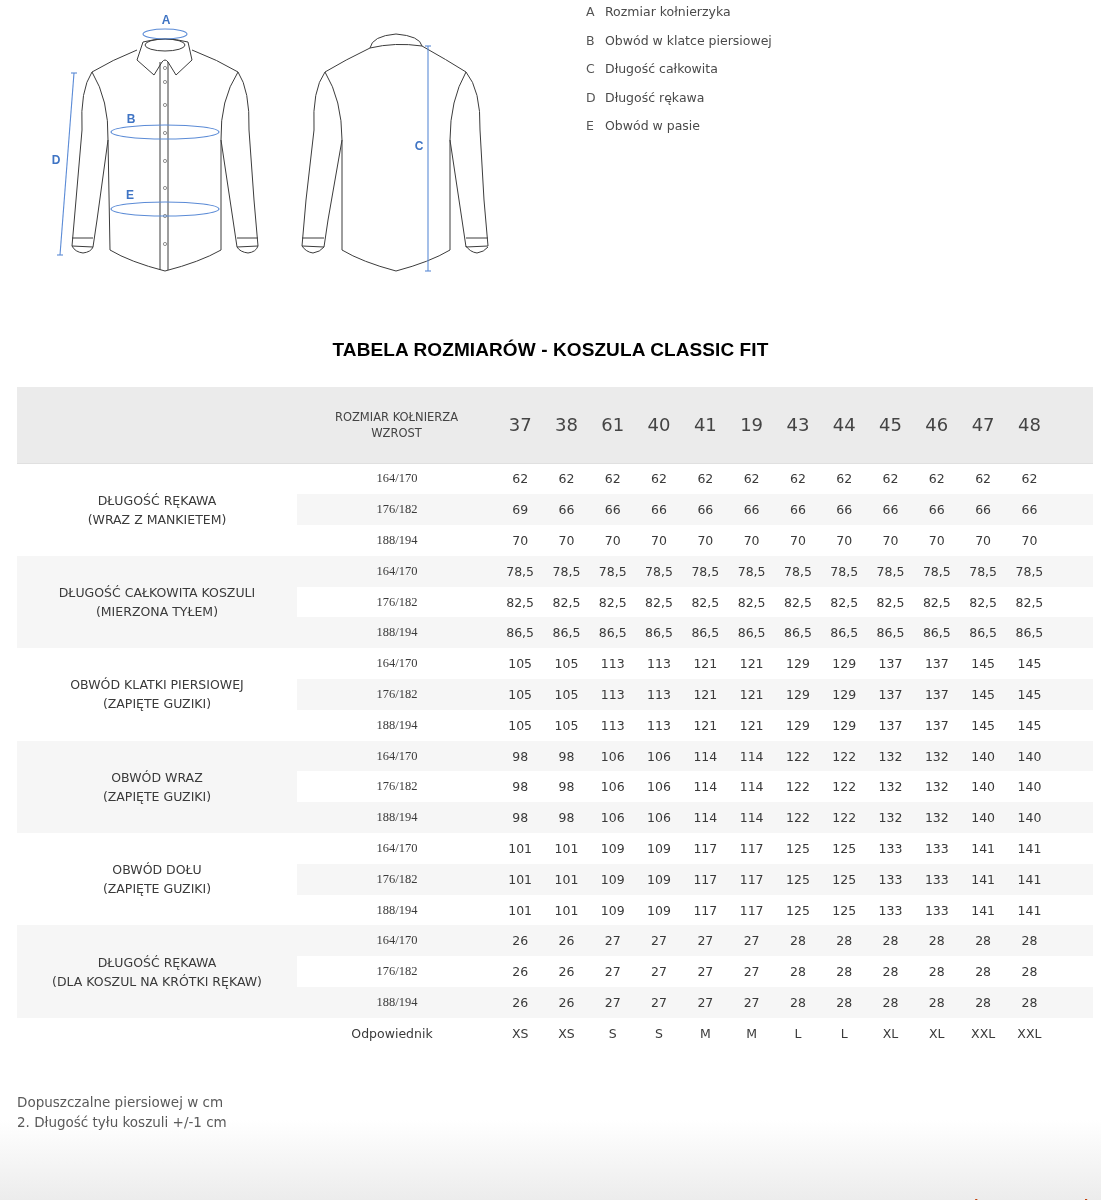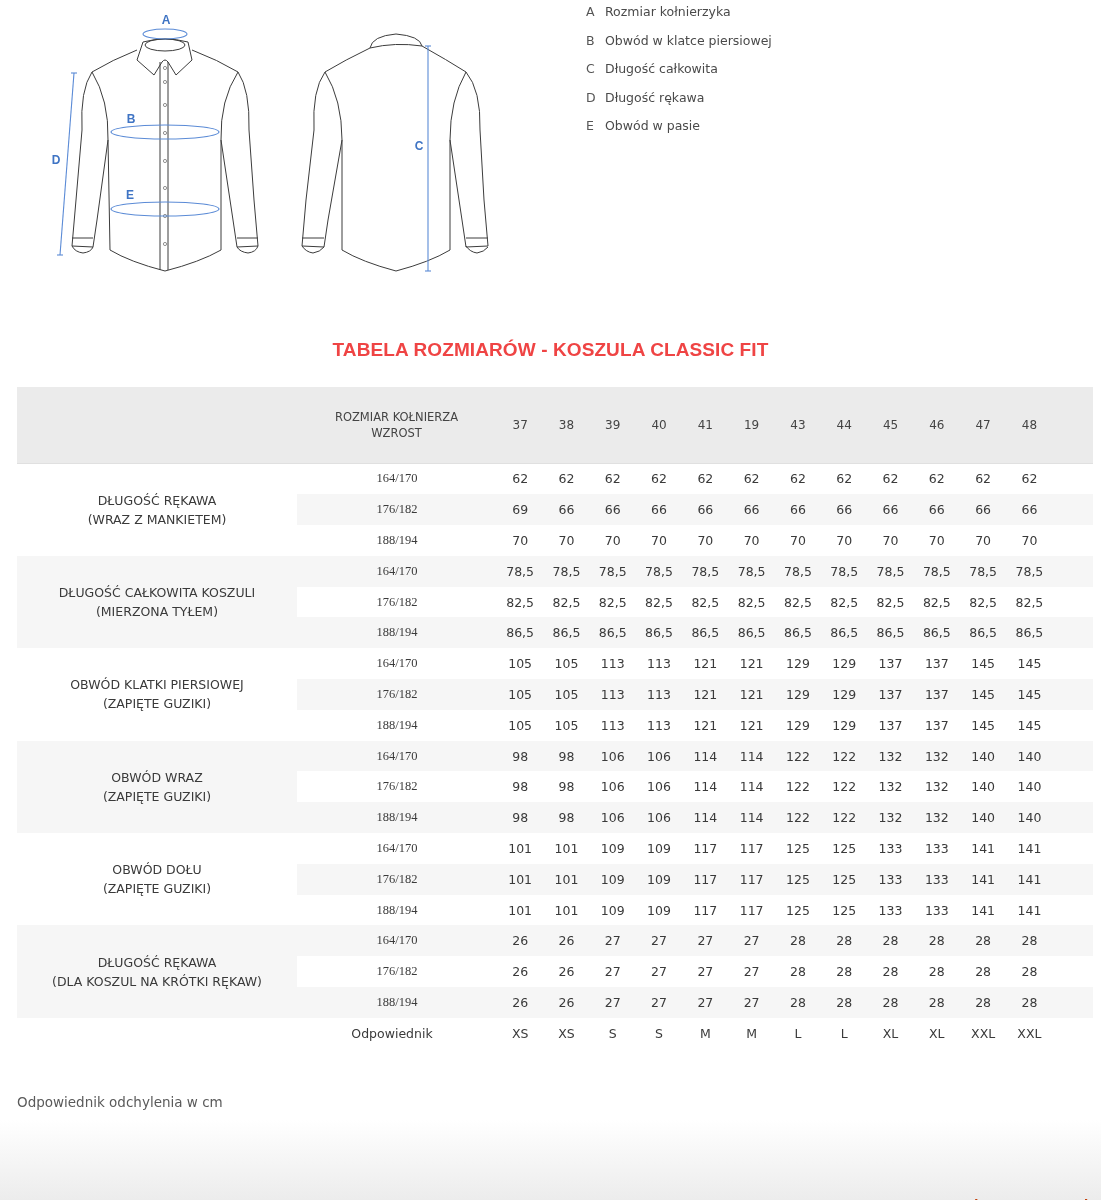--- a/index.html
+++ b/index.html
@@ -8,34 +8,34 @@
     background: #ffffff;
     font-family: "DejaVu Sans", sans-serif;
     color: #333333;
   }
   .diagram { position: absolute; left: 0; top: 0; width: 520px; height: 290px; }
   .legend { position: absolute; left: 586px; top: 2px; }
   .legend-item { height: 28.5px; line-height: 20px; font-size: 12.5px; color: #4a4a4a; display: flex; }
   .legend-letter { width: 19px; color: #555; }
   .title {
     position: absolute; left: 0; width: 1101px; top: 339px; text-align: center;
-    font-family: "Liberation Sans", sans-serif; font-weight: bold; font-size: 19px; color: #ef4444;
+    font-family: "Liberation Sans", sans-serif; font-weight: bold; font-size: 19px; color: #000000;
     letter-spacing: 0.1px;
   }
   table.sizes {
     position: absolute; left: 17px; top: 387px; width: 1076px;
     border-collapse: collapse; table-layout: fixed;
     font-family: "DejaVu Sans", sans-serif; font-size: 12.5px; color: #3a3a3a;
   }
   table.sizes col.c-label { width: 280px; }
   table.sizes col.c-wz { width: 200px; }
   table.sizes col.c-sz { width: 46.3px; }
   table.sizes col.c-end { width: auto; }
   thead tr { height: 76px; background: #ebebeb; border-bottom: 1px solid #e0e0e0; }
-  thead th { font-weight: normal; font-size: 12px; color: #444; }
+  thead th { font-weight: normal; font-size: 18px; color: #444; }
   thead th.hd-wz { font-size: 11.5px; line-height: 16px; text-align: center; padding-left: 0; }
   tbody td { text-align: center; height: 30.8px; padding: 0; }
   td.group-label { font-size: 12.5px; line-height: 19px; color: #3a3a3a; }
   td.wz { text-align: center; font-family: Liberation Serif, serif; }
   .shade { background: #f6f6f6; }
   tr.corr td { height: 32px; }
   td.corr-label { text-align: center; padding-right: 10px; }
   .notes {
     position: absolute; left: 17px; top: 1092px; font-size: 13.5px; line-height: 20.2px; color: #5a5a5a;
   }
@@ -155,21 +155,21 @@
     </colgroup>
   <thead>
     <tr id="head-row">
       <th></th>
       <th class="hd-wz">
         <span>ROZMIAR KOŁNIERZA</span><br>
         <span>WZROST</span>
       </th>
     <th>37</th>
         <th>38</th>
-        <th>39</th>
+        <th>61</th>
         <th>40</th>
         <th>41</th>
         <th>19</th>
         <th>43</th>
         <th>44</th>
         <th>45</th>
         <th>46</th>
         <th>47</th>
         <th>48</th>
         <th></th>
@@ -486,16 +486,17 @@
         <td>XXL</td>
         <td>XXL</td>
         <td></td>
       </tr>
     </tbody>
 </table>
 
 <div class="footer-fade"></div>
 
 <div class="notes">
-  <div>Odpowiednik odchylenia w cm</div>
+  <div>Dopuszczalne piersiowej w cm</div>
+  <div>2. Długość tyłu koszuli +/-1 cm</div>
 </div>
 
 <div class="logo">pakamera.pl</div>
 
 </body></html>

